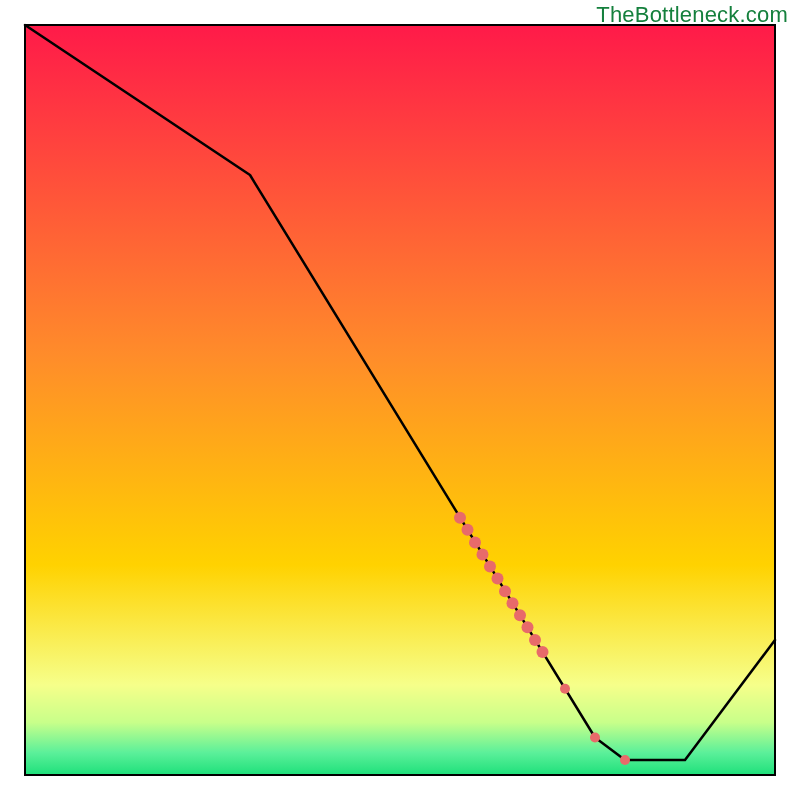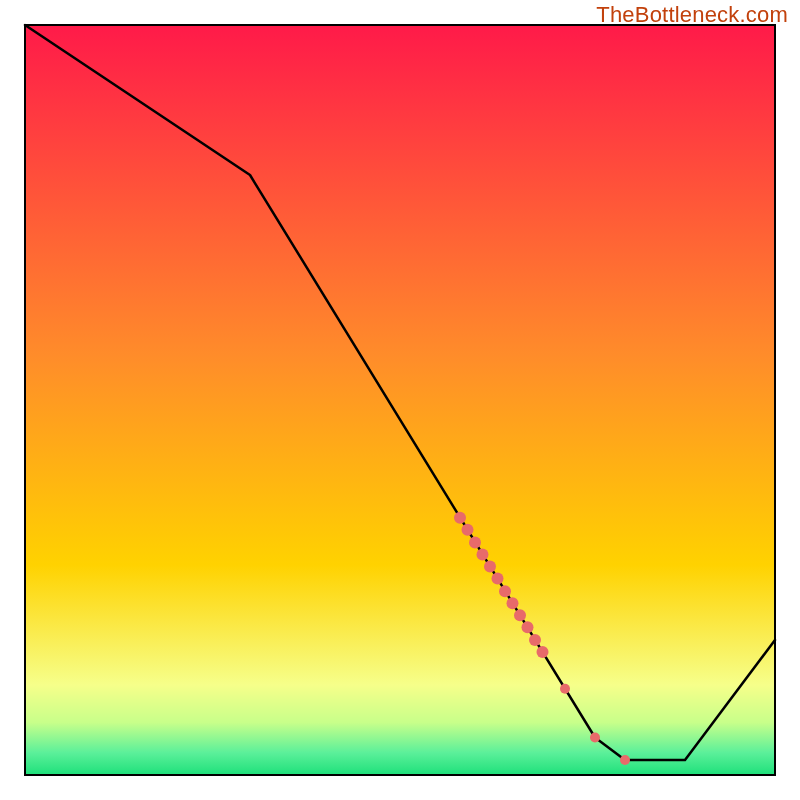--- a/index.html
+++ b/index.html
@@ -18,21 +18,21 @@
   }
   svg {
     display: block;
   }
   .watermark {
     position: absolute;
     top: 2px;
     right: 12px;
     font-size: 22px;
     font-weight: 400;
-    color: #c2410c;
+    color: #15803d;
     letter-spacing: 0.2px;
     user-select: none;
   }
 </style>
 </head>
 <body>
 
 <div class="chart-wrap">
 
   <svg viewBox="0 0 800 800" width="800" height="800">

